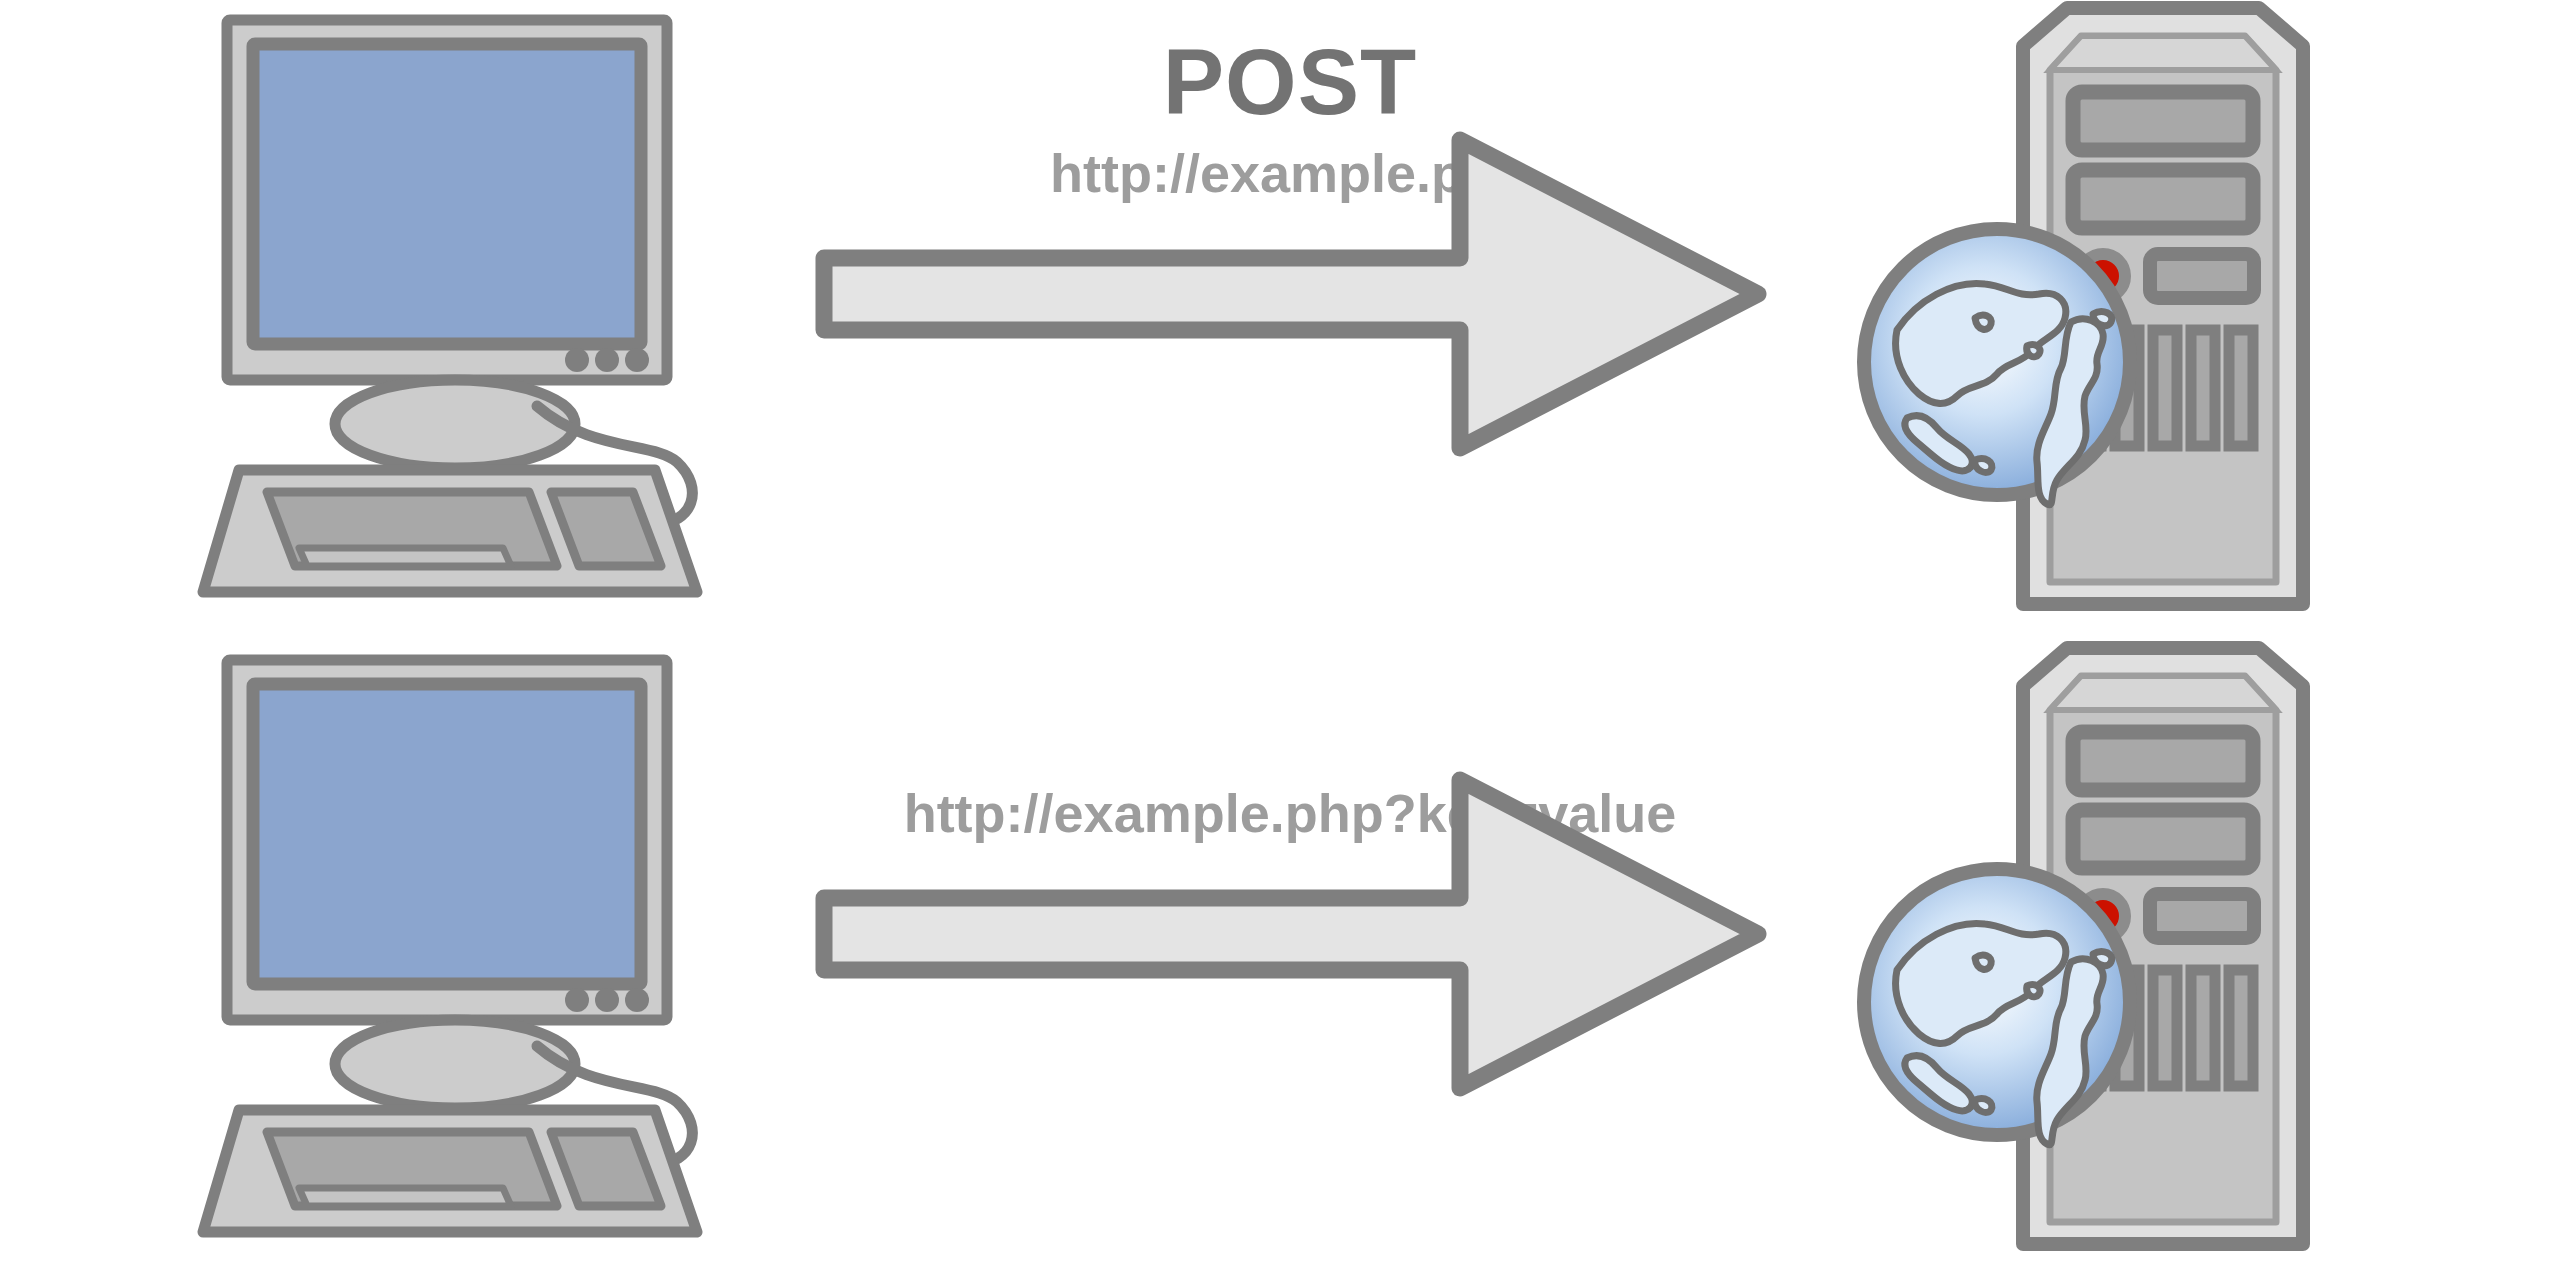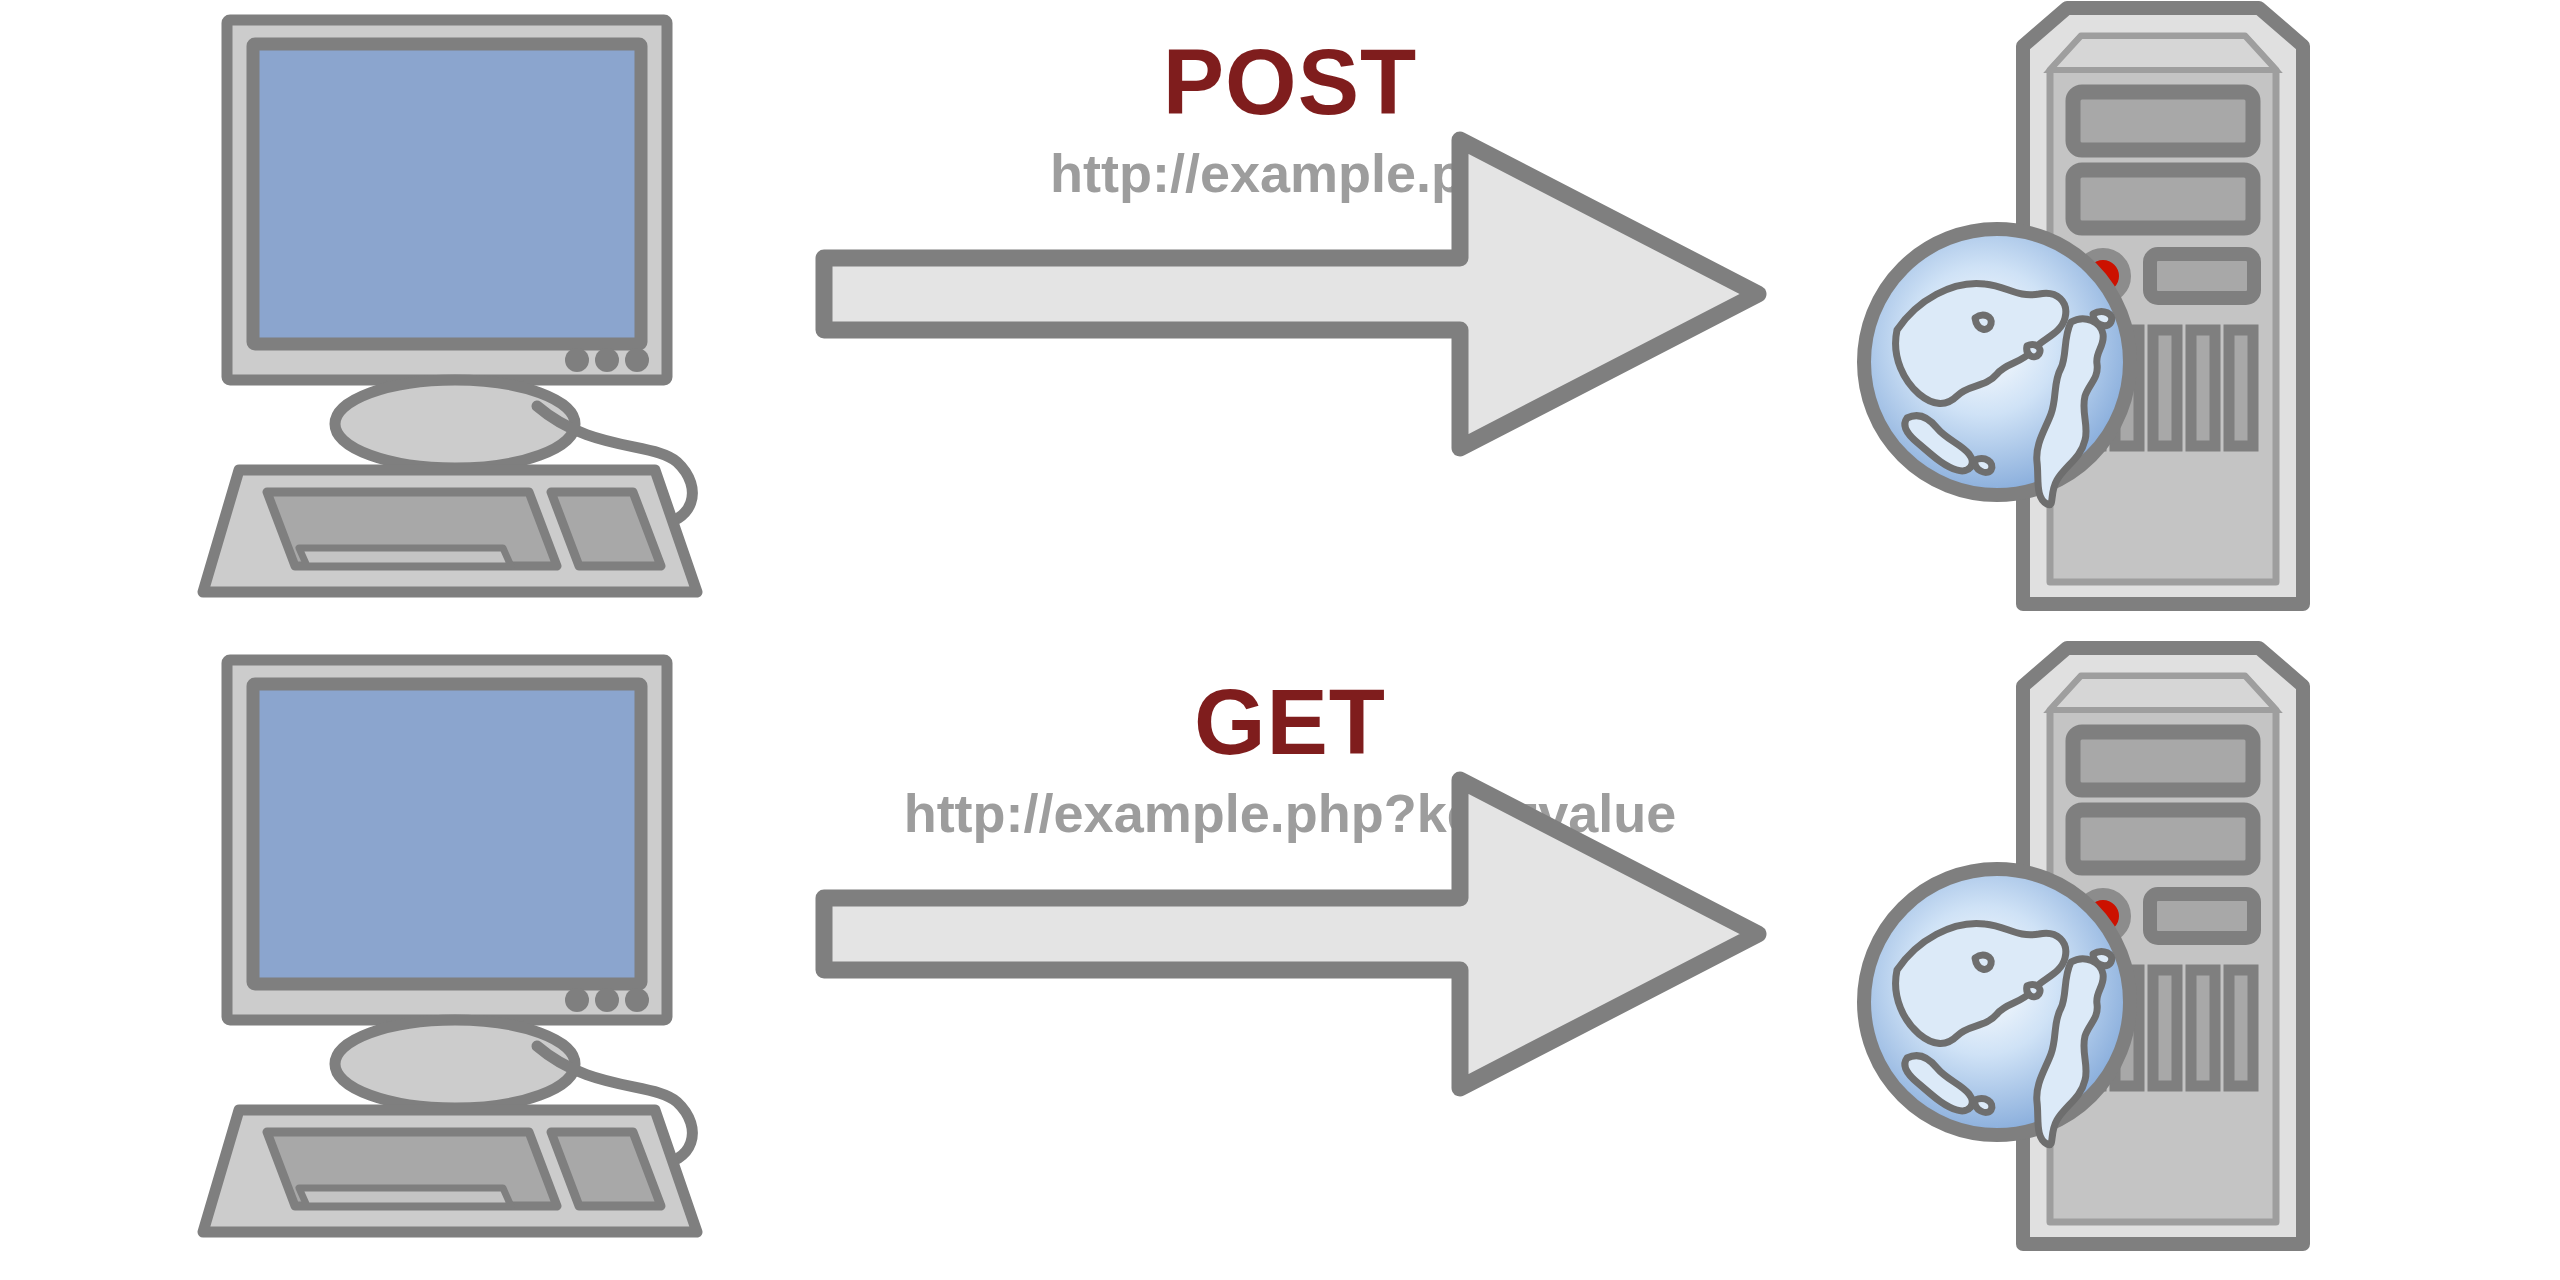--- a/index.html
+++ b/index.html
@@ -14,21 +14,21 @@
 
   .row{position:absolute;left:0;width:2560px;height:640px;}
   #row-post{top:0;}
   #row-get{top:640px;}
 
   
   .center-col{position:absolute;left:780px;top:0;width:1020px;height:640px;}
 
   .method-label{
     position:absolute;left:0;width:1020px;text-align:center;
-    font-weight:bold;color:#7f1d1d;
+    font-weight:bold;color:#737373;
     letter-spacing:1px;line-height:1;
     font-family:"Liberation Sans", sans-serif;
   }
   .url-text{
     position:absolute;left:0;width:1020px;text-align:center;
     font-weight:bold;color:#9D9D9D;line-height:1;
     font-family:"Liberation Sans", sans-serif;
     white-space:nowrap;
   }
   .arrow-wrap{position:absolute;left:0;top:0;width:1020px;height:640px;}
@@ -170,21 +170,20 @@
         </g>
         <g fill="#7F7F7F">
           <circle cx="392" cy="360" r="12"></circle>
           <circle cx="422" cy="360" r="12"></circle>
           <circle cx="452" cy="360" r="12"></circle>
         </g>
       </svg>
     </div>
 
     <div class="center-col">
-      <div class="method-label" style="top:36px;font-size:92px;">GET</div>
       <div class="url-text" style="top:146px;font-size:54px;">http://example.php?key=value</div>
 
       <div class="arrow-wrap">
         <svg width="1020" height="640" viewBox="0 0 1020 640">
           <path d="M44 258 L680 258 L680 140 L978 294 L680 448 L680 330 L44 330 Z" fill="#E4E4E4" stroke="#7F7F7F" stroke-width="17" stroke-linejoin="round"></path>
         </svg>
       </div>
     </div>
 
     <div class="server-grp">

